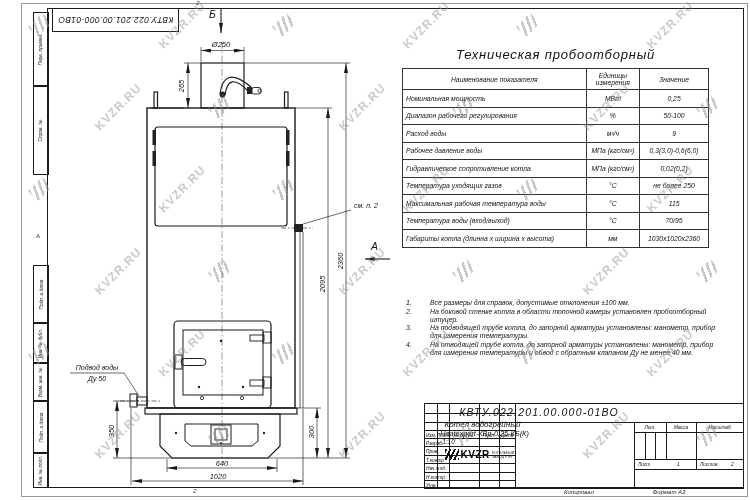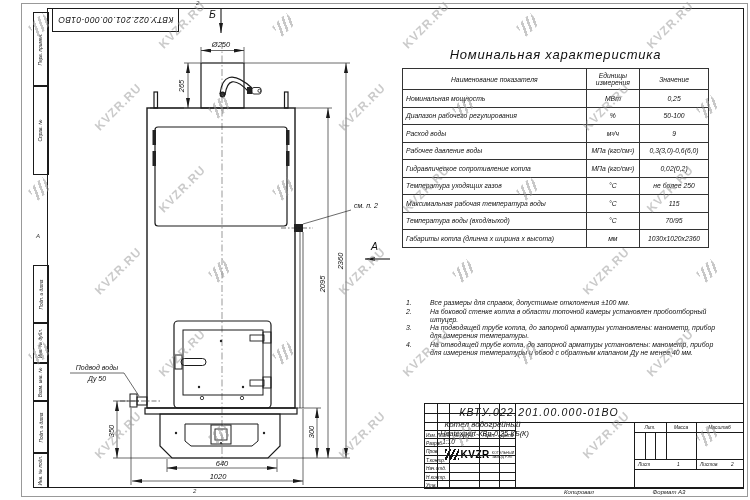--- a/index.html
+++ b/index.html
@@ -184,21 +184,21 @@
     <text class="dim" x="222" y="466" text-anchor="middle">640</text>
     <text class="dim" x="218" y="479" text-anchor="middle">1020</text>
     <text class="dims" x="354" y="208">см. п. 2</text>
     <text class="dims" x="97" y="370" text-anchor="middle">Подвод воды</text>
     <text class="dims" x="97" y="381" text-anchor="middle">Ду 50</text>
     <text class="viewl" x="209" y="18">Б</text>
     <text class="viewl" x="371" y="250">А</text>
   </svg>
 
   <div class="abs" id="tech">
-    <div class="ttitle">Номинальная характеристика</div>
+    <div class="ttitle">Техническая пробоотборный</div>
     <table>
       <colgroup>
           <col style="width:60%">
           <col style="width:17.5%">
           <col style="width:22.5%">
         </colgroup>
       <thead>
         <tr>
           <th>Наименование показателя</th>
           <th>Единицы измерения</th>

